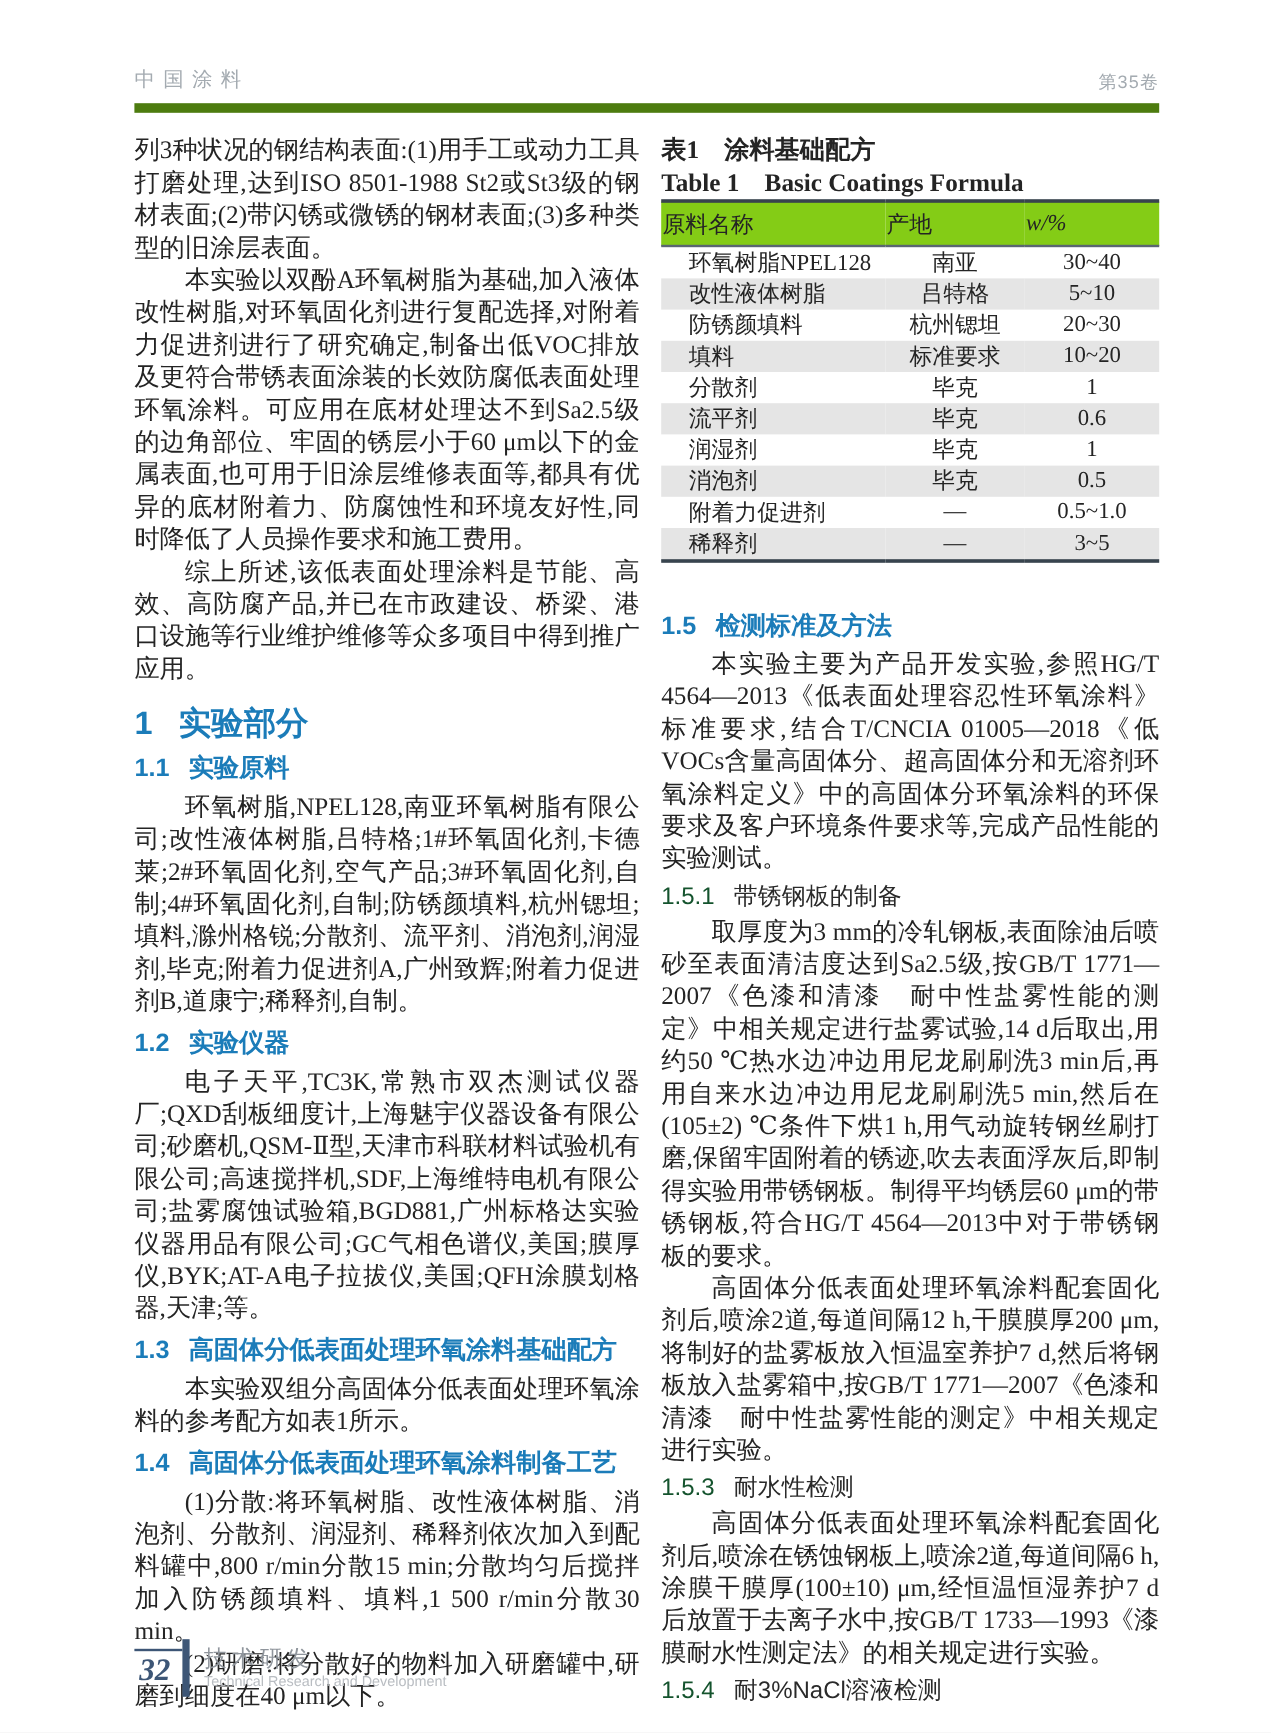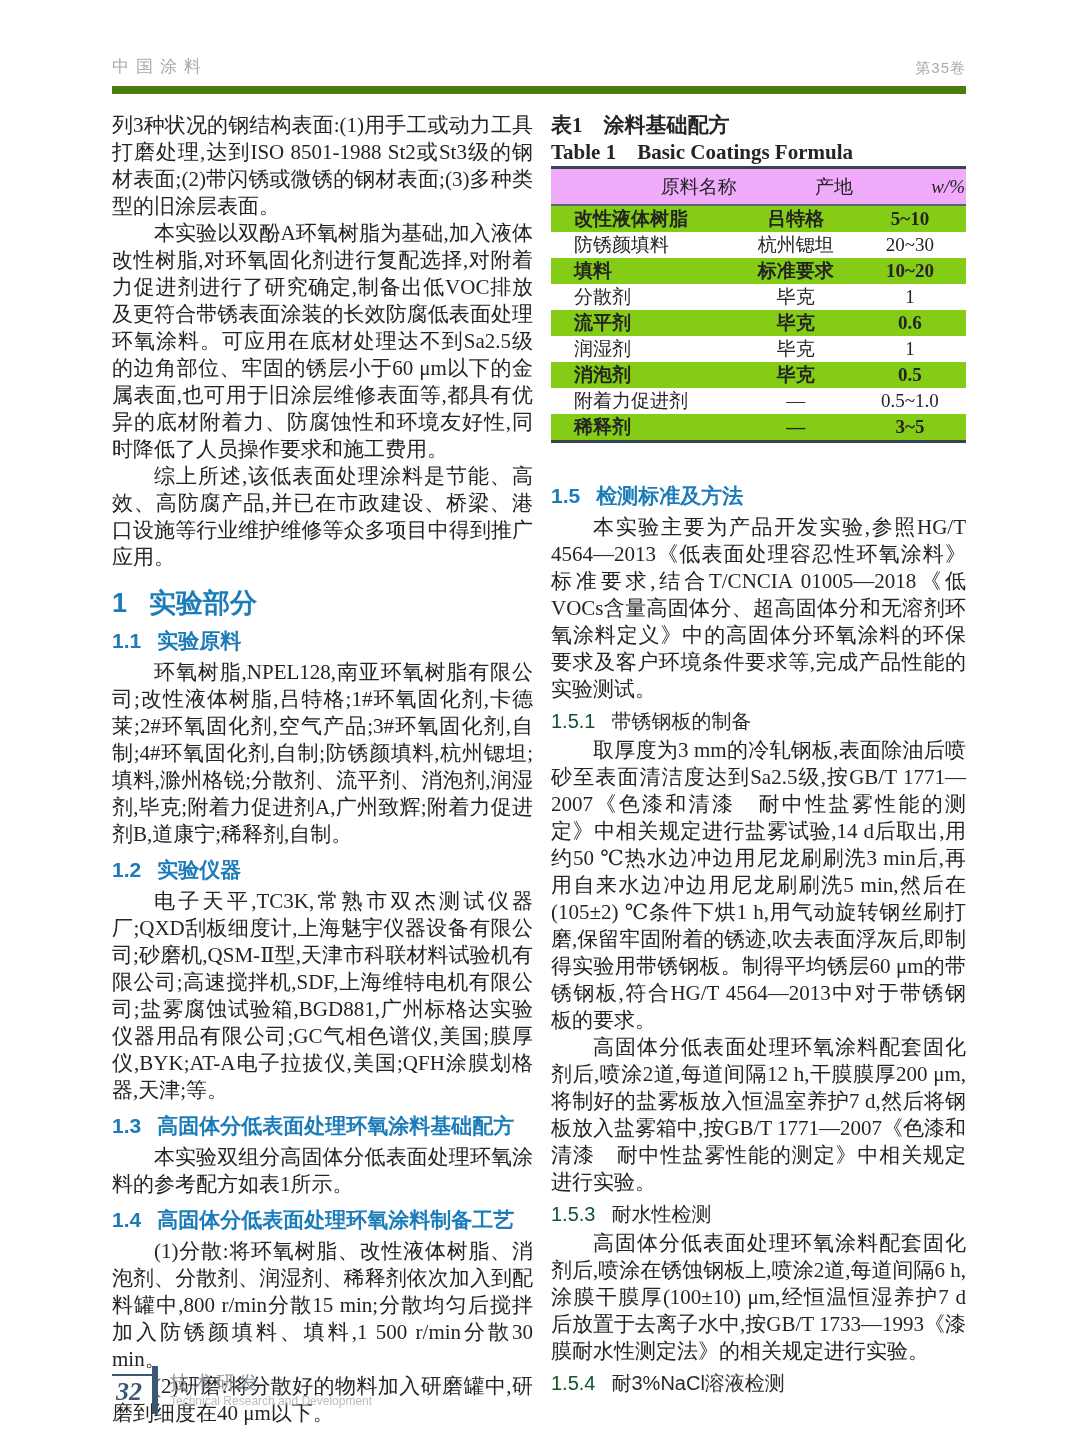--- a/index.html
+++ b/index.html
@@ -55,26 +55,26 @@
   .tbl-cap-en{
     text-align:center;font-weight:bold;font-size:19px;line-height:23px;margin:0 0 5px;
     font-family:"Liberation Serif","DejaVu Serif",serif;
   }
   table.formula{
     width:100%;border-collapse:collapse;
     border-top:3px solid #38444e;border-bottom:3px solid #38444e;
     font-size:19px;margin-bottom:40px;
   }
   table.formula th{
-    background:#f0abfc;font-weight:normal;height:33px;
-    border-bottom:2px solid #5a6672;text-align:right;
+    background:#84cc16;font-weight:normal;height:33px;
+    border-bottom:2px solid #5a6672;text-align:left;
   }
   table.formula td{height:26px;text-align:center;padding:0;}
   table.formula td.c1{text-align:left;padding-left:23px;}
-  table.formula tr.stripe td{background:#84cc16;font-weight:bold;}
+  table.formula tr.stripe td{background:#e5e5e5;}
   table.formula th.wcol{font-style:italic;}
   col.c1{width:45%;}col.c2{width:28%;}col.c3{width:27%;}
   
   .footer{
     position:absolute;left:112px;top:1366px;height:52px;
     display:flex;align-items:flex-start;
     font-family:"Liberation Sans","DejaVu Sans",sans-serif;
   }
   .pagenum-wrap{
     border-top:2px solid #3d5676;padding:1px 10px 0 4px;margin-top:8px;
@@ -142,20 +142,25 @@
           <col class="c3">
         </colgroup>
       <thead>
         <tr>
           <th>原料名称</th>
           <th>产地</th>
           <th class="wcol">w/%</th>
         </tr>
       </thead>
       <tbody>
+        <tr>
+          <td class="c1">环氧树脂NPEL128</td>
+          <td>南亚</td>
+          <td>30~40</td>
+        </tr>
         <tr class="stripe">
           <td class="c1">改性液体树脂</td>
           <td>吕特格</td>
           <td>5~10</td>
         </tr>
         <tr>
           <td class="c1">防锈颜填料</td>
           <td>杭州锶坦</td>
           <td>20~30</td>
         </tr>

